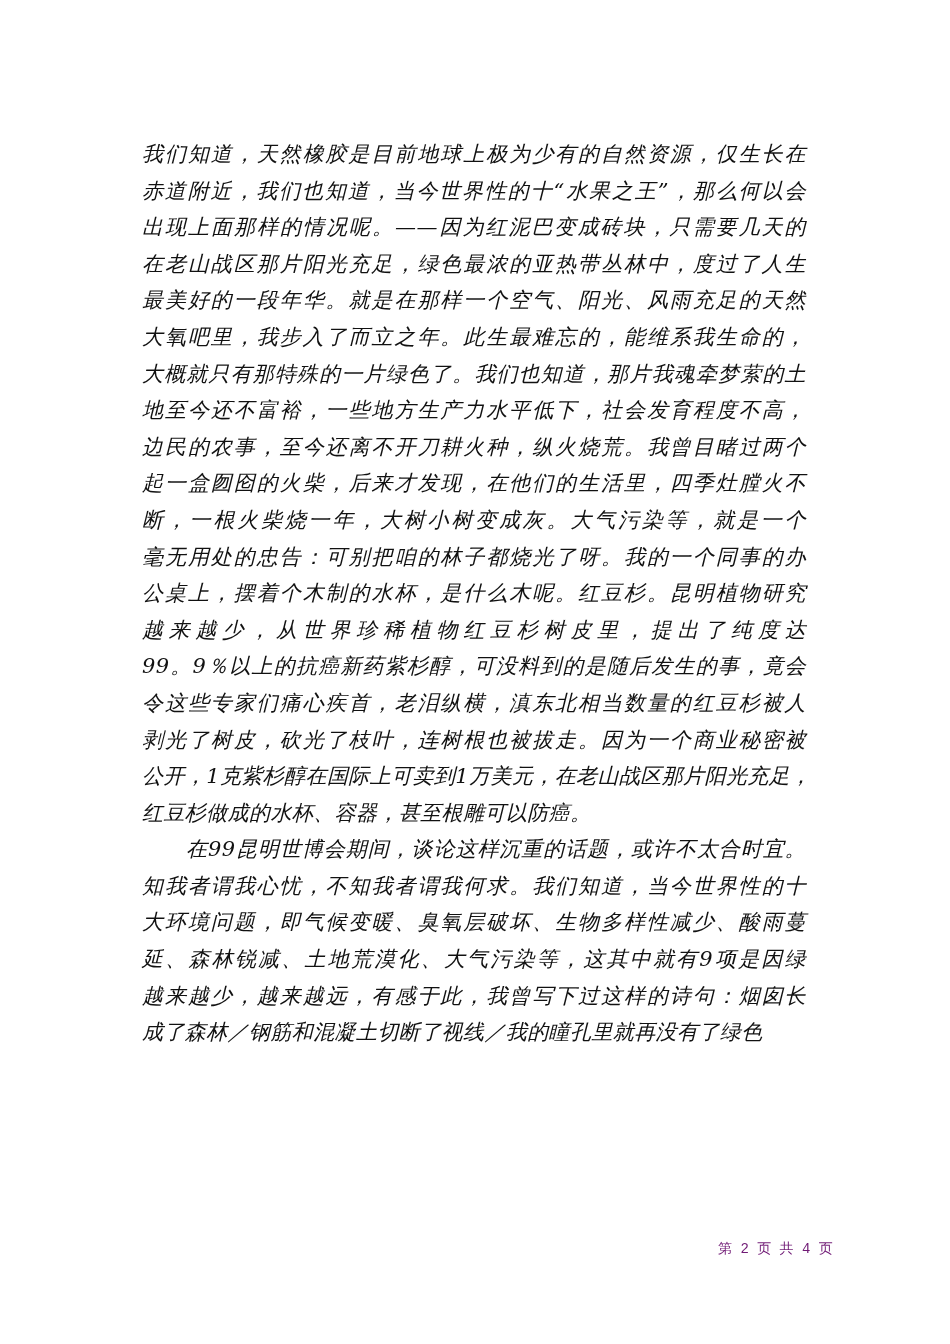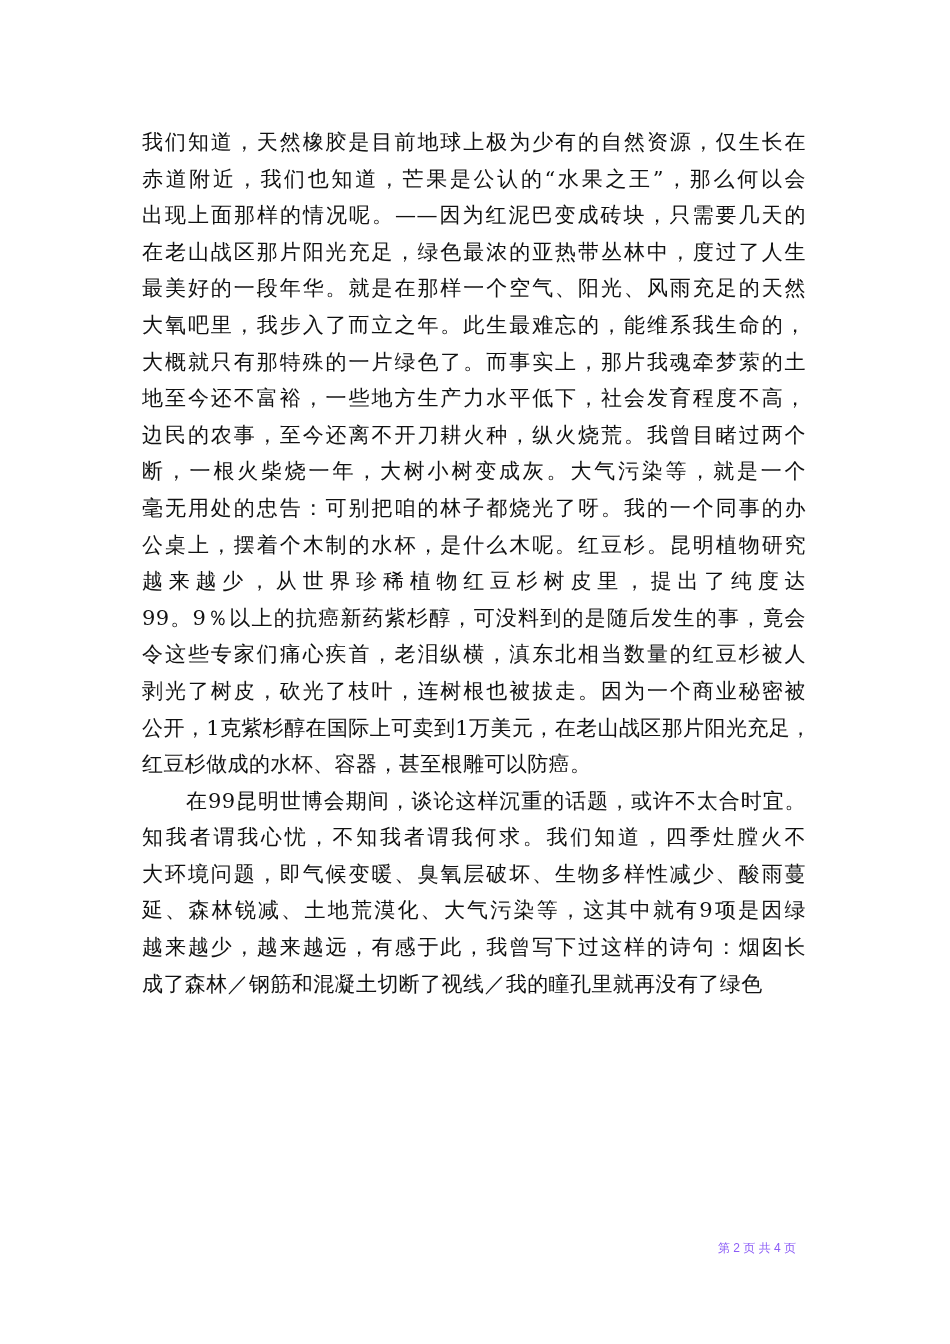--- a/index.html
+++ b/index.html
@@ -19,22 +19,23 @@
       position: absolute;
       left: 0;
       top: 0;
       width: 950px;
       height: 1344px;
       background: #ffffff;
     }
     .body-text {
       position: absolute;
       left: 142px;
-      top: 124px;
+      top: 136px;
       width: 664px;
+      font-style: italic;
     }
     .line {
       display: block;
       height: 36.6px;
       line-height: 36.6px;
       font-size: 21px;
       white-space: nowrap;
       letter-spacing: 0.4px;
       text-align: justify;
       text-align-last: justify;
@@ -42,54 +43,55 @@
     .line.last {
       text-align-last: left;
     }
     .line.indent {
       padding-left: 44px;
     }
     .footer {
       position: absolute;
       left: 718px;
       top: 1240px;
-      font-size: 12px;
-      color: #8b5cf6;
-      font-family: Liberation Sans, sans-serif;
+      font-size: 14px;
+      color: #701a75;
+      font-family: Liberation Mono, monospace;
       white-space: nowrap;
     }
   </style>
 </head>
 <body>
 
 <div class="page">
   <div class="body-text" id="body-text">
       <div>
         <span class="line">我们知道，天然橡胶是目前地球上极为少有的自然资源，仅生长在</span>
-        <span class="line">赤道附近，我们也知道，芒果是公认的“水果之王”，那么何以会</span>
+        <span class="line">赤道附近，我们也知道，当今世界性的十“水果之王”，那么何以会</span>
         <span class="line">出现上面那样的情况呢。——因为红泥巴变成砖块，只需要几天的</span>
         <span class="line">在老山战区那片阳光充足，绿色最浓的亚热带丛林中，度过了人生</span>
         <span class="line">最美好的一段年华。就是在那样一个空气、阳光、风雨充足的天然</span>
         <span class="line">大氧吧里，我步入了而立之年。此生最难忘的，能维系我生命的，</span>
-        <span class="line">大概就只有那特殊的一片绿色了。而事实上，那片我魂牵梦萦的土</span>
+        <span class="line">大概就只有那特殊的一片绿色了。我们也知道，那片我魂牵梦萦的土</span>
         <span class="line">地至今还不富裕，一些地方生产力水平低下，社会发育程度不高，</span>
         <span class="line">边民的农事，至今还离不开刀耕火种，纵火烧荒。我曾目睹过两个</span>
+        <span class="line">起一盒囫囵的火柴，后来才发现，在他们的生活里，四季灶膛火不</span>
         <span class="line">断，一根火柴烧一年，大树小树变成灰。大气污染等，就是一个</span>
         <span class="line">毫无用处的忠告：可别把咱的林子都烧光了呀。我的一个同事的办</span>
         <span class="line">公桌上，摆着个木制的水杯，是什么木呢。红豆杉。昆明植物研究</span>
         <span class="line">越来越少，从世界珍稀植物红豆杉树皮里，提出了纯度达</span>
         <span class="line">99。9％以上的抗癌新药紫杉醇，可没料到的是随后发生的事，竟会</span>
         <span class="line">令这些专家们痛心疾首，老泪纵横，滇东北相当数量的红豆杉被人</span>
         <span class="line">剥光了树皮，砍光了枝叶，连树根也被拔走。因为一个商业秘密被</span>
         <span class="line">公开，1克紫杉醇在国际上可卖到1万美元，在老山战区那片阳光充足，</span>
         <span class="line last">红豆杉做成的水杯、容器，甚至根雕可以防癌。</span>
       </div>
       <div>
         <span class="line indent">在99昆明世博会期间，谈论这样沉重的话题，或许不太合时宜。</span>
-        <span class="line">知我者谓我心忧，不知我者谓我何求。我们知道，四季灶膛火不</span>
+        <span class="line">知我者谓我心忧，不知我者谓我何求。我们知道，当今世界性的十</span>
         <span class="line">大环境问题，即气候变暖、臭氧层破坏、生物多样性减少、酸雨蔓</span>
         <span class="line">延、森林锐减、土地荒漠化、大气污染等，这其中就有9项是因绿</span>
         <span class="line">越来越少，越来越远，有感于此，我曾写下过这样的诗句：烟囱长</span>
         <span class="line last">成了森林／钢筋和混凝土切断了视线／我的瞳孔里就再没有了绿色</span>
       </div>
     </div>
   <div class="footer">第 2 页 共 4 页</div>
 </div>
 
 </body></html>

